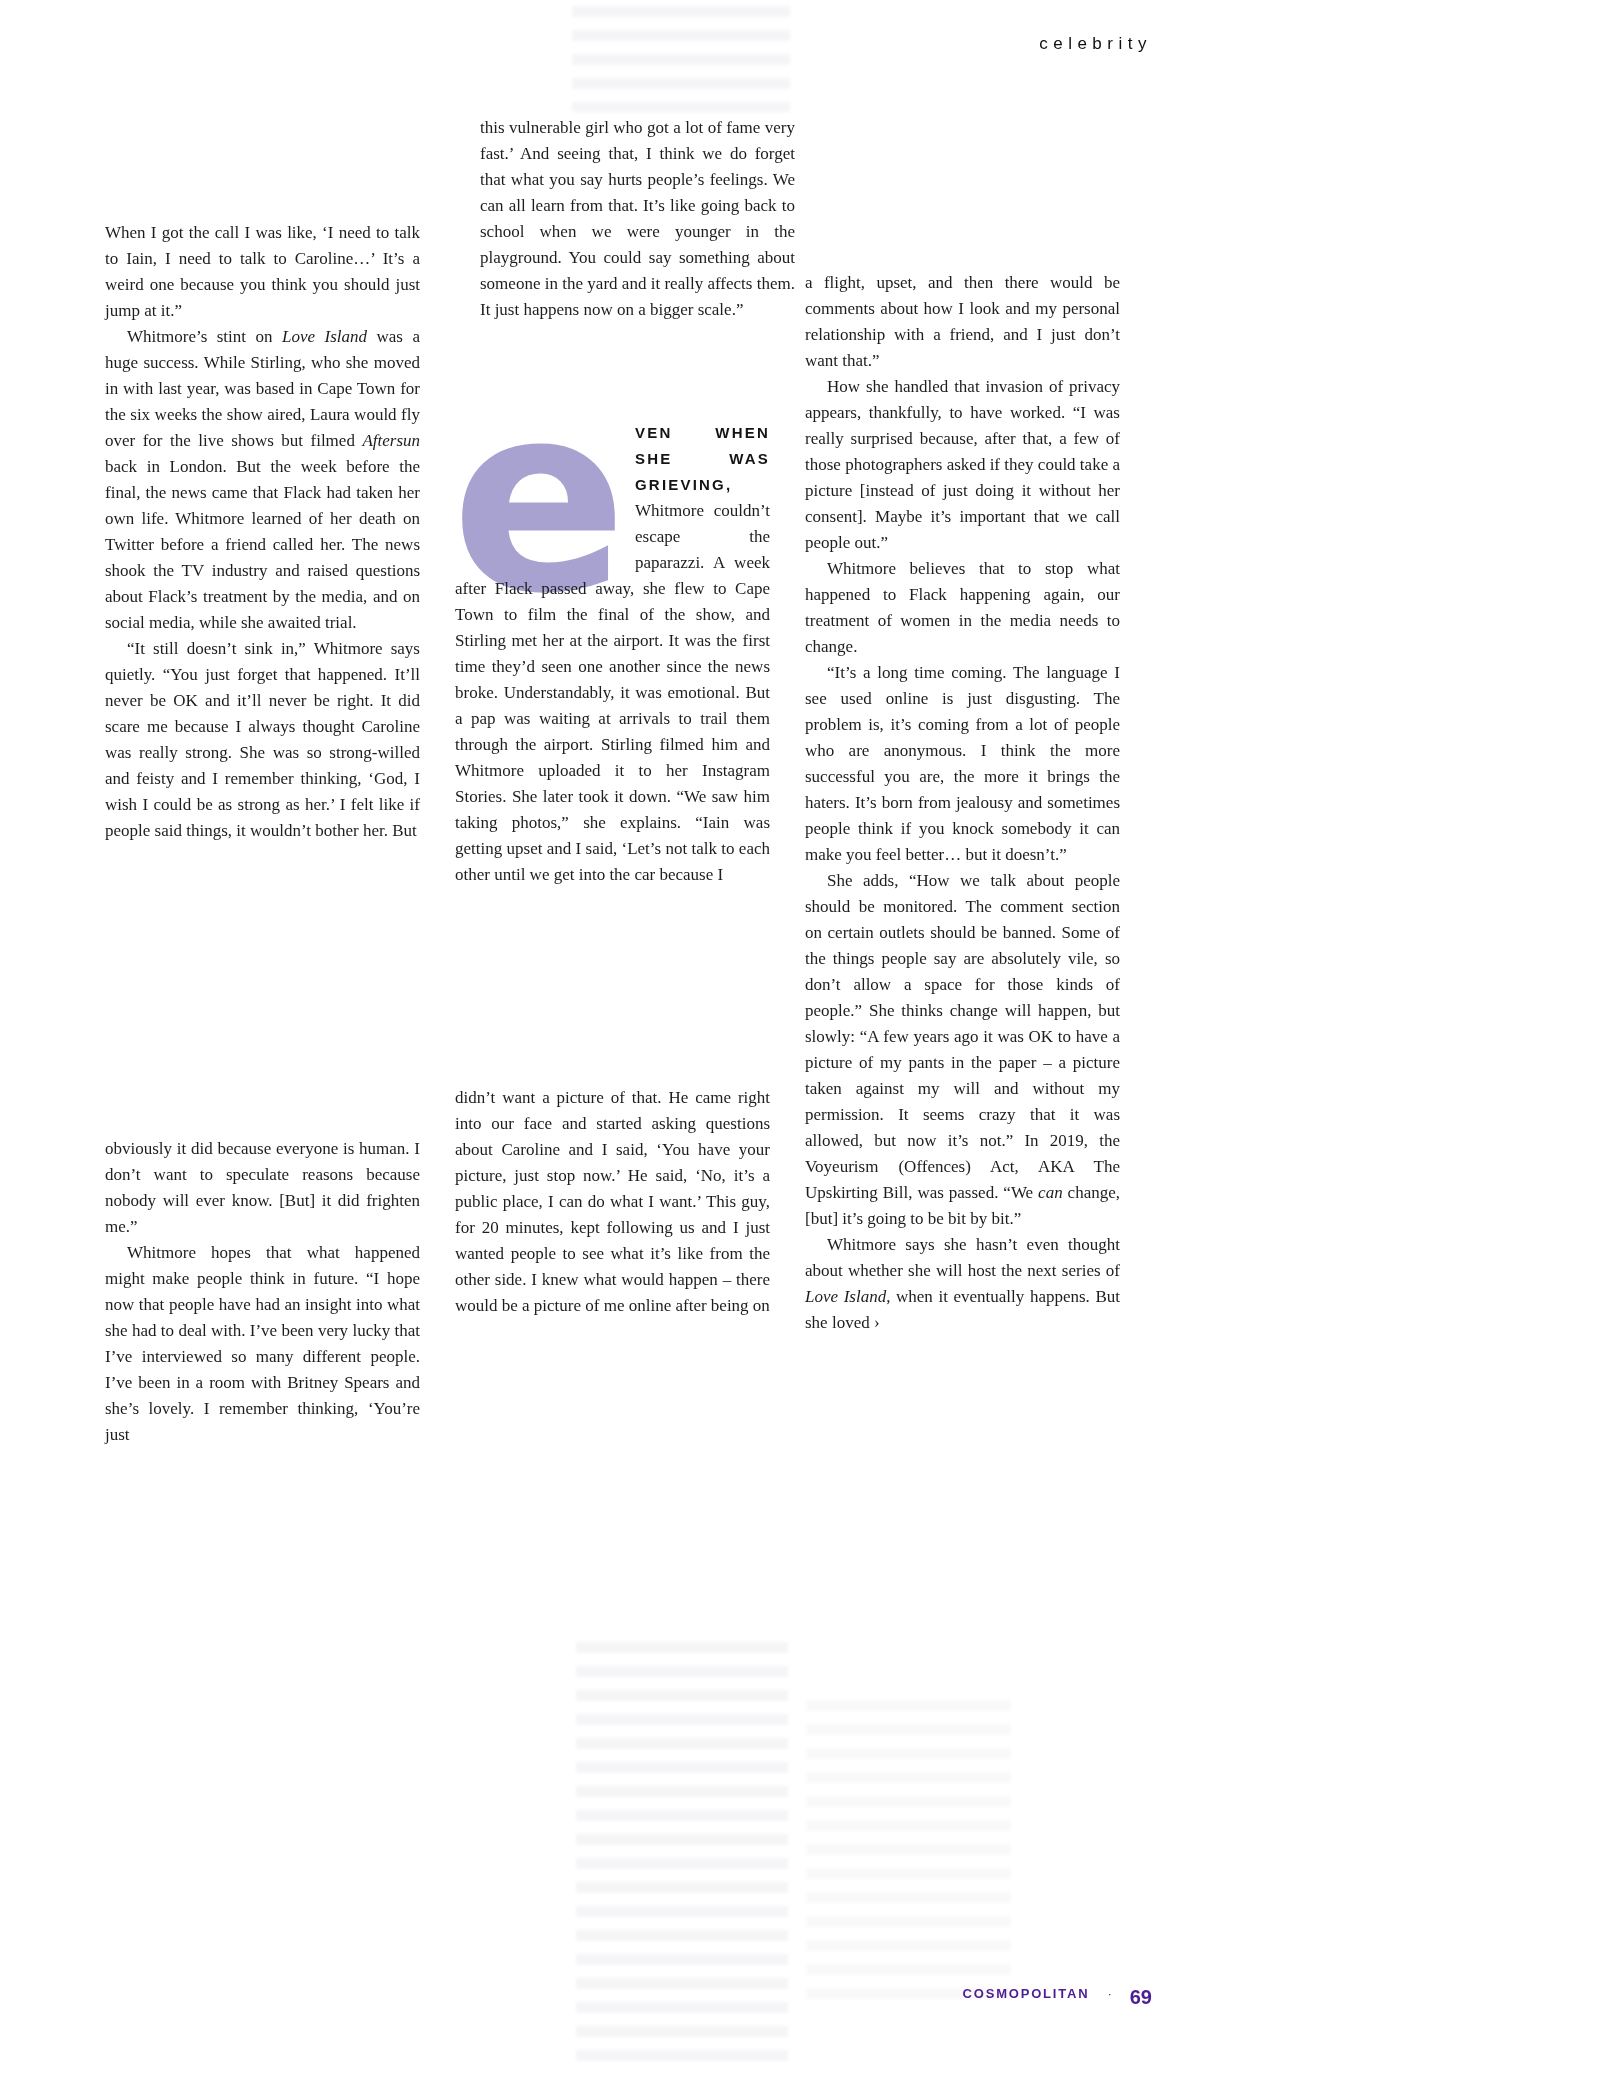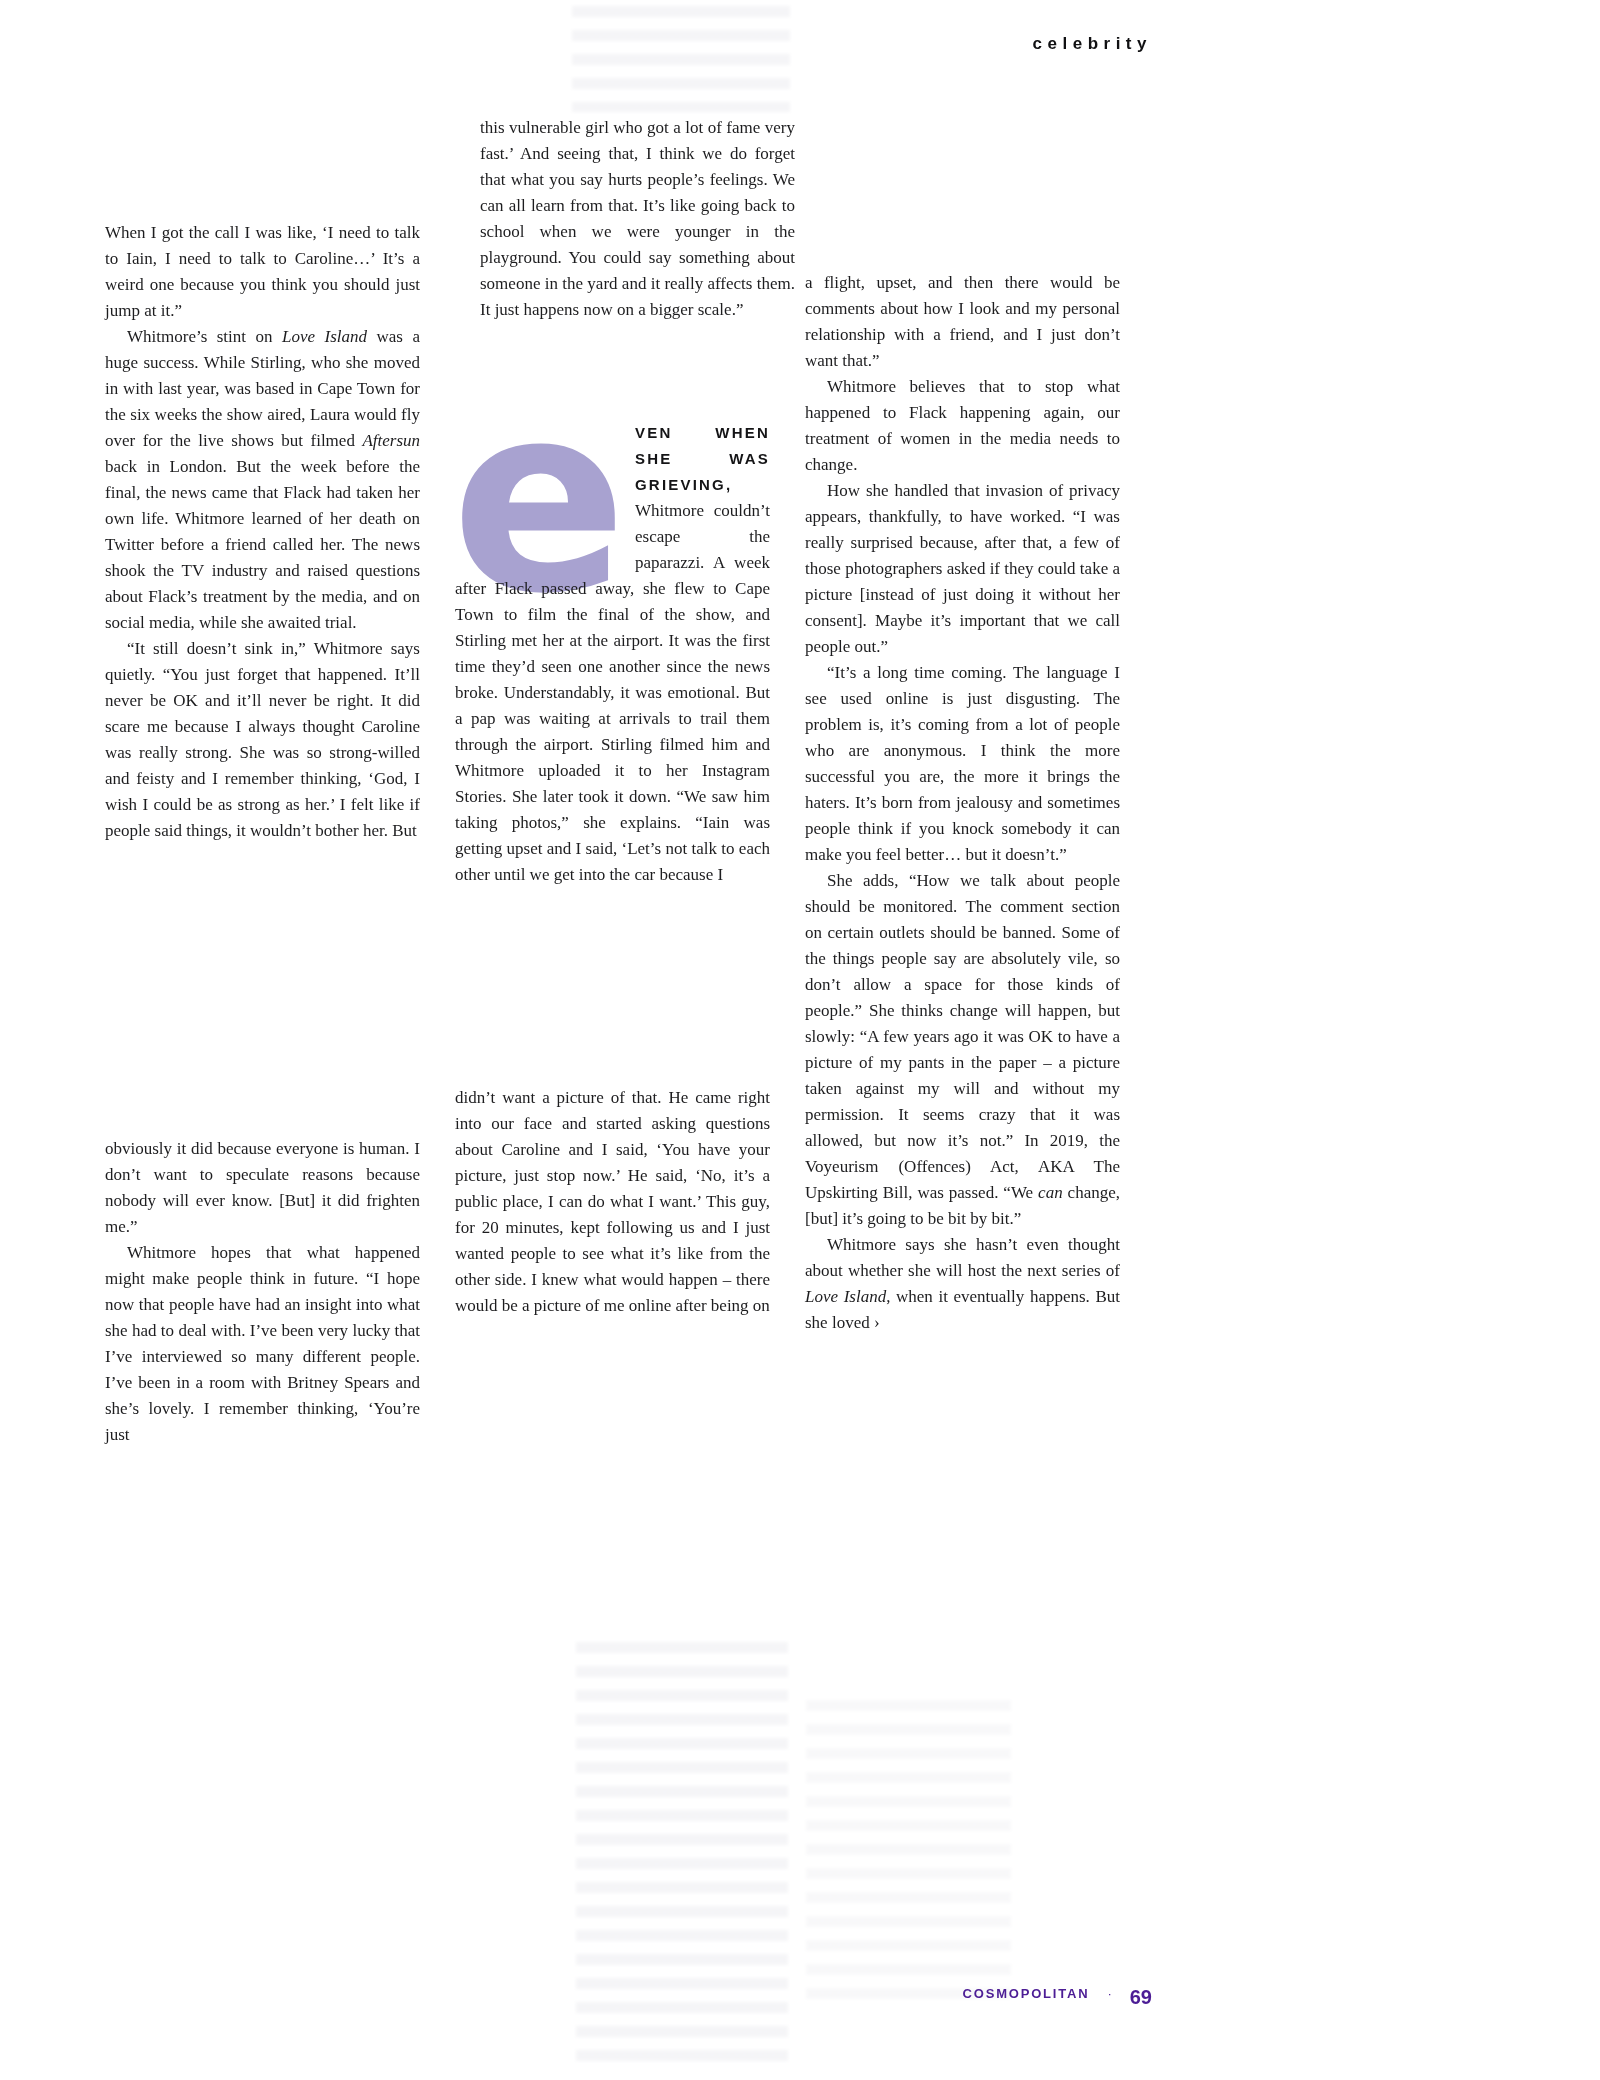--- a/index.html
+++ b/index.html
@@ -61,21 +61,21 @@
     word-spacing:14px;
     color:#17181a;
     white-space:nowrap;
   }
 
   
   .section-label {
     position:absolute;
     top:34px; right:448px;
     font-family:"Liberation Sans","DejaVu Sans",sans-serif;
-    font-weight:700;
+    font-weight:400;
     font-size:17px;
     letter-spacing:5.5px;
     color:#101012;
   }
   .footer {
     position:absolute;
     top:1986px; right:448px;
     display:flex; align-items:flex-start; gap:18px;
     font-family:"Liberation Sans","DejaVu Sans",sans-serif;
     color:#4c1d95;
@@ -119,22 +119,22 @@
       <p>“It still doesn’t sink in,” Whitmore says quietly. “You just forget that happened. It’ll never be OK and it’ll never be right. It did scare me because I always thought Caroline was really strong. She was so strong-willed and feisty and I remember thinking, ‘God, I wish I could be as strong as her.’ I felt like if people said things, it wouldn’t bother her. But</p>
     </section>
 
   <section class="col dropcap-block">
     <span class="dropcap" style="color: rgb(168, 162, 208);">e</span>
     <p class="dc-text"><span class="lead-in">VEN WHEN SHE WAS GRIEVING,</span> <span>Whitmore couldn’t escape the paparazzi. A week after Flack passed away, she flew to Cape Town to film the final of the show, and Stirling met her at the airport. It was the first time they’d seen one another since the news broke. Understandably, it was emotional. But a pap was waiting at arrivals to trail them through the airport. Stirling filmed him and Whitmore uploaded it to her Instagram Stories. She later took it down. “We saw him taking photos,” she explains. “Iain was getting upset and I said, ‘Let’s not talk to each other until we get into the car because I</span></p>
   </section>
 
   <section class="col col3">
       <p>a flight, upset, and then there would be comments about how I look and my personal relationship with a friend, and I just don’t want that.”</p>
+      <p>How she handled that invasion of privacy appears, thankfully, to have worked. “I was really surprised because, after that, a few of those photographers asked if they could take a picture [instead of just doing it without her consent]. Maybe it’s important that we call people out.”</p>
       <p>Whitmore believes that to stop what happened to Flack happening again, our treatment of women in the media needs to change.</p>
-      <p>How she handled that invasion of privacy appears, thankfully, to have worked. “I was really surprised because, after that, a few of those photographers asked if they could take a picture [instead of just doing it without her consent]. Maybe it’s important that we call people out.”</p>
       <p>“It’s a long time coming. The language I see used online is just disgusting. The problem is, it’s coming from a lot of people who are anonymous. I think the more successful you are, the more it brings the haters. It’s born from jealousy and sometimes people think if you knock somebody it can make you feel better… but it doesn’t.”</p>
       <p>She adds, “How we talk about people should be monitored. The comment section on certain outlets should be banned. Some of the things people say are absolutely vile, so don’t allow a space for those kinds of people.” She thinks change will happen, but slowly: “A few years ago it was OK to have a picture of my pants in the paper – a picture taken against my will and without my permission. It seems crazy that it was allowed, but now it’s not.” In 2019, the Voyeurism (Offences) Act, AKA The Upskirting Bill, was passed. “We <i>can</i> change, [but] it’s going to be bit by bit.”</p>
       <p>Whitmore says she hasn’t even thought about whether she will host the next series of <i>Love Island</i>, when it eventually happens. But she loved ›</p>
     </section>
 
 
   <section class="col col1-bottom">
       <p>obviously it did because everyone is human. I don’t want to speculate reasons because nobody will ever know. [But] it did frighten me.”</p>
       <p>Whitmore hopes that what happened might make people think in future. “I hope now that people have had an insight into what she had to deal with. I’ve been very lucky that I’ve interviewed so many different people. I’ve been in a room with Britney Spears and she’s lovely. I remember thinking, ‘You’re just</p>
     </section>

